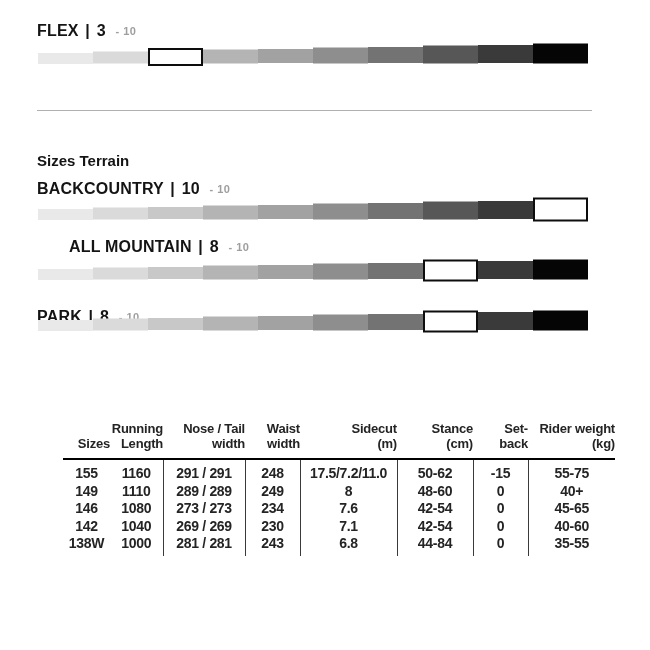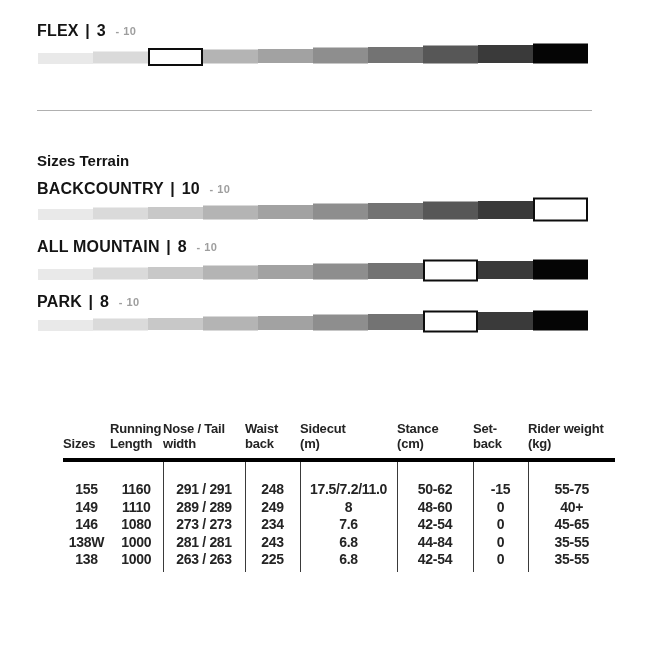--- a/index.html
+++ b/index.html
@@ -30,42 +30,42 @@
   .bar .seg.hl{
     background:#ffffff;border:2px solid #0d0d0d;box-sizing:border-box;z-index:2;
   }
   #flex-bar{top:43px;}
   #backcountry-bar{top:199px;}
   #allmountain-bar{top:259px;}
   #park-bar{top:310px;}
   #flex-label{top:22px;}
   #terrain-heading{top:152px;}
   #backcountry-label{top:180px;}
-  #allmountain-label{top:238px;}
-  #park-label{top:293px;}
+  #allmountain-label{top:238px;margin-left:32px;}
+  #park-label{top:308px;}
   
   .divider{
     position:absolute;left:37px;top:110px;width:555px;height:0;
     border:none;border-top:1px solid #b0b0b0;margin:0;
   }
   
   .spec-table{
     position:absolute;left:63px;top:419px;width:552px;
     border-collapse:collapse;table-layout:fixed;
     font-size:14px;font-weight:bold;color:#242424;letter-spacing:-.3px;
   }
   .spec-table thead td{
-    text-align:left;vertical-align:bottom;white-space:pre-line;
+    text-align:right;vertical-align:bottom;white-space:pre-line;
     font-size:13px;line-height:15px;padding:2px 0 7px 0;
-    border-bottom:4px solid #000000;letter-spacing:-.2px;
+    border-bottom:2px solid #000000;letter-spacing:-.2px;
   }
   .spec-table tbody td{
     text-align:center;line-height:17.5px;white-space:nowrap;padding:0;
   }
-  .spec-table tbody tr:first-child td{padding-top:19px;margin-top:38px;}
+  .spec-table tbody tr:first-child td{padding-top:5px;margin-top:38px;}
   .spec-table tbody tr:last-child td{padding-bottom:3px;}
   .spec-table tbody td.sep{border-left:1px solid #3a3a3a;}
 </style>
 </head>
 <body>
 
 <div class="rating-label" id="flex-label">
   <span>FLEX</span>
   <span class="pipe">|</span>
   <span>3</span>
@@ -157,21 +157,21 @@
       <col style="width: 87px;">
     </colgroup>
   <thead>
       <tr id="thead-row">
         <td>Sizes</td>
         <td>Running
 Length</td>
         <td>Nose / Tail
 width</td>
         <td>Waist
-back</td>
+width</td>
         <td>Sidecut
 (m)</td>
         <td>Stance
 (cm)</td>
         <td>Set-
 back</td>
         <td>Rider weight
 (kg)</td>
       </tr>
     </thead>
@@ -200,33 +200,33 @@
         <td>146</td>
         <td>1080</td>
         <td class="sep">273 / 273</td>
         <td class="sep">234</td>
         <td class="sep">7.6</td>
         <td class="sep">42-54</td>
         <td class="sep">0</td>
         <td class="sep">45-65</td>
       </tr>
       <tr>
+        <td>142</td>
+        <td>1040</td>
+        <td class="sep">269 / 269</td>
+        <td class="sep">230</td>
+        <td class="sep">7.1</td>
+        <td class="sep">42-54</td>
+        <td class="sep">0</td>
+        <td class="sep">40-60</td>
+      </tr>
+      <tr>
         <td>138W</td>
         <td>1000</td>
         <td class="sep">281 / 281</td>
         <td class="sep">243</td>
         <td class="sep">6.8</td>
         <td class="sep">44-84</td>
         <td class="sep">0</td>
         <td class="sep">35-55</td>
       </tr>
-      <tr>
-        <td>138</td>
-        <td>1000</td>
-        <td class="sep">263 / 263</td>
-        <td class="sep">225</td>
-        <td class="sep">6.8</td>
-        <td class="sep">42-54</td>
-        <td class="sep">0</td>
-        <td class="sep">35-55</td>
-      </tr>
     </tbody>
 </table>
 
 </body></html>

